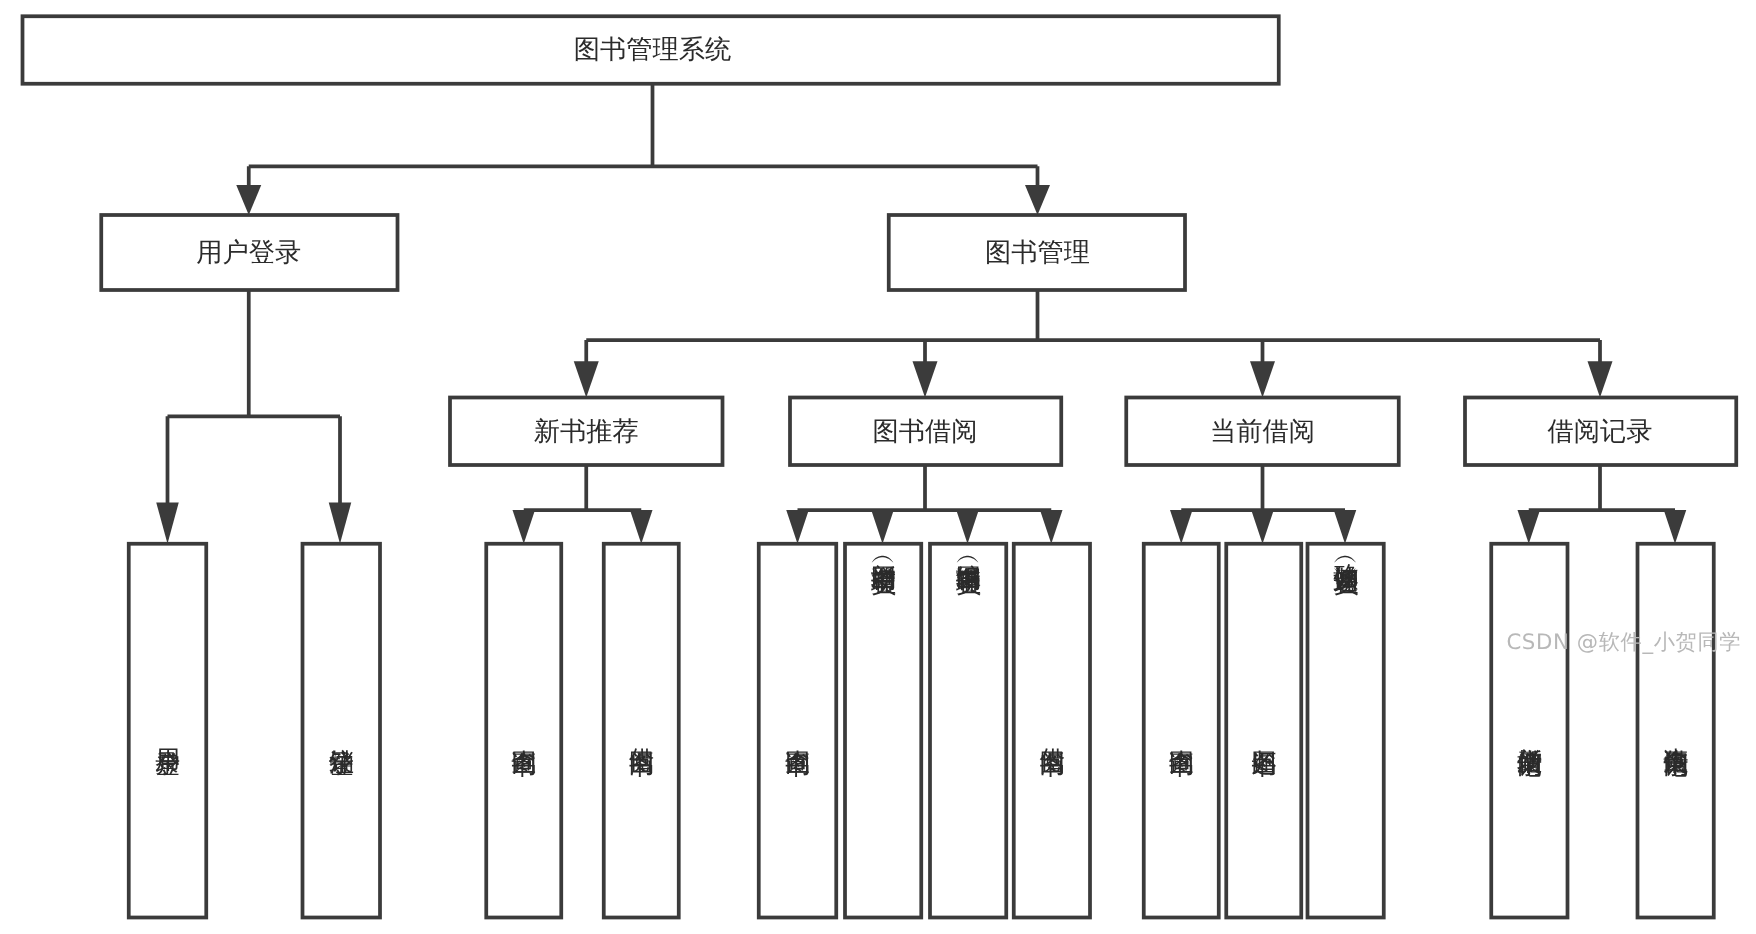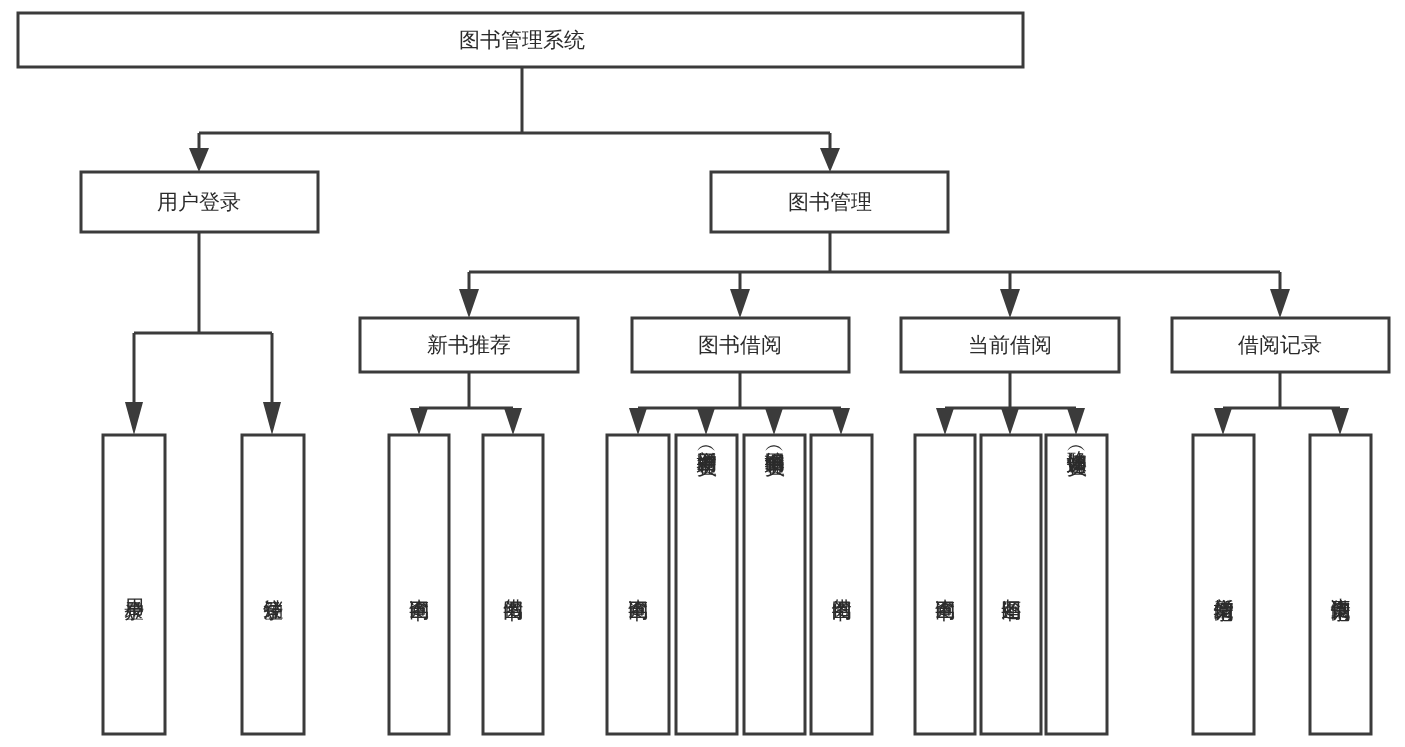--- a/index.html
+++ b/index.html
@@ -257,13 +257,14 @@
     <span class="leaf-label">确认归还（管理员）</span>
   </div>
 
   <div class="leaf-label-wrap" style="left:1193px; top:435px; width:61px; height:299px;">
     <span class="leaf-label">新增借阅记录</span>
   </div>
   <div class="leaf-label-wrap" style="left:1310px; top:435px; width:61px; height:299px;">
     <span class="leaf-label">查询借阅记录</span>
   </div>
 
+  <div class="watermark">CSDN @软件_小贺同学</div>
 </div>
 
 </body></html>

